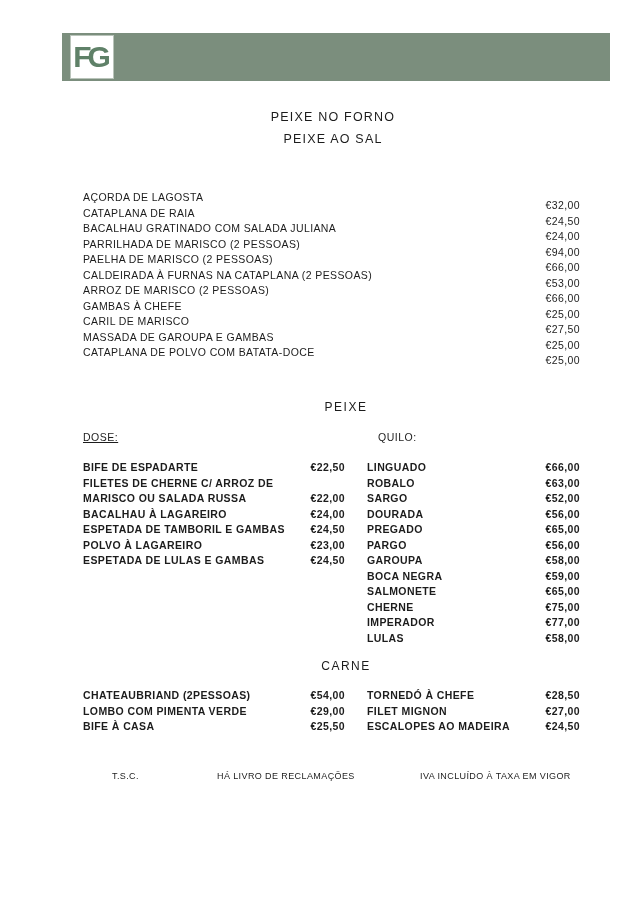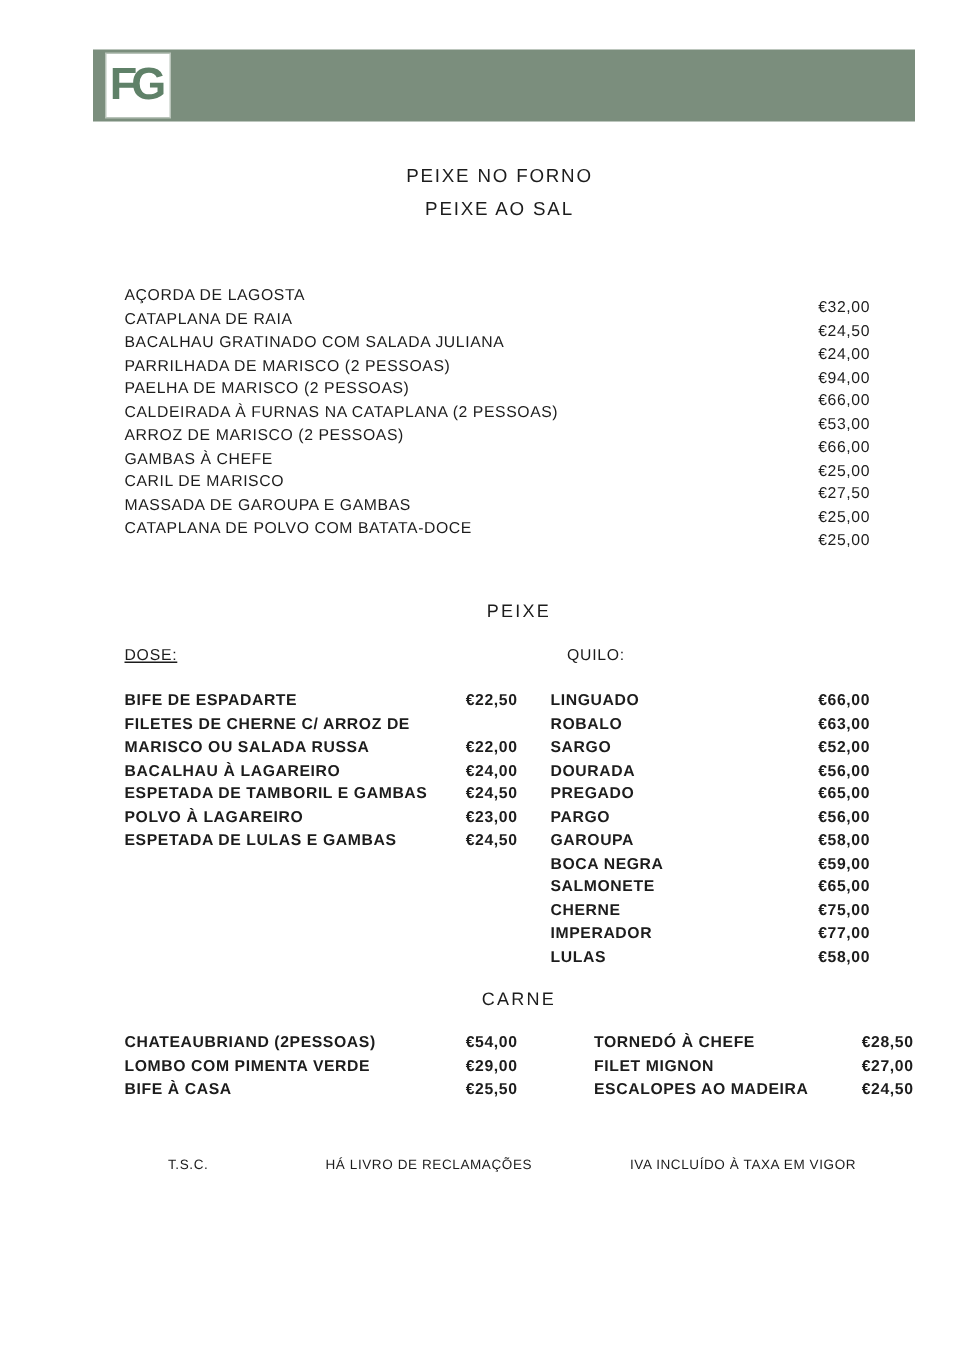--- a/index.html
+++ b/index.html
@@ -39,21 +39,21 @@
   }
   .peixe-h { top:400px; }
   .carne-h { top:659px; }
   .col-label { position:absolute; top:431px; font-size:10.5px; letter-spacing:0.5px; }
   .dose-label  { left:83px;text-decoration:underline; }
   .quilo-label { left:367px;margin-left:11px; }
   .rows { position:absolute; font-size:10.5px; letter-spacing:0.4px; }
   .dose-rows  { left:83px;  top:460px; width:262px; }
   .quilo-rows { left:367px; top:460px; width:213px; }
   .carne-left  { left:83px;  top:688px; width:262px; }
-  .carne-right { left:367px; top:688px; width:213px;margin-left:29px; }
+  .carne-right { left:367px; top:688px; width:213px; }
   .row { display:flex; justify-content:space-between; line-height:15.5px; height:15.5px; white-space:nowrap;font-weight:bold; }
   .row .pr { text-align:right; }
   .line { line-height:15.5px; height:15.5px; }
   .footer span {
     position:absolute; top:771px; font-size:9px; letter-spacing:0.4px; white-space:nowrap;margin-left:19px;
   }
   .f-left   { left:93px; }
   .f-center { left:198px; }
   .f-right  { left:401px; }
 </style>

